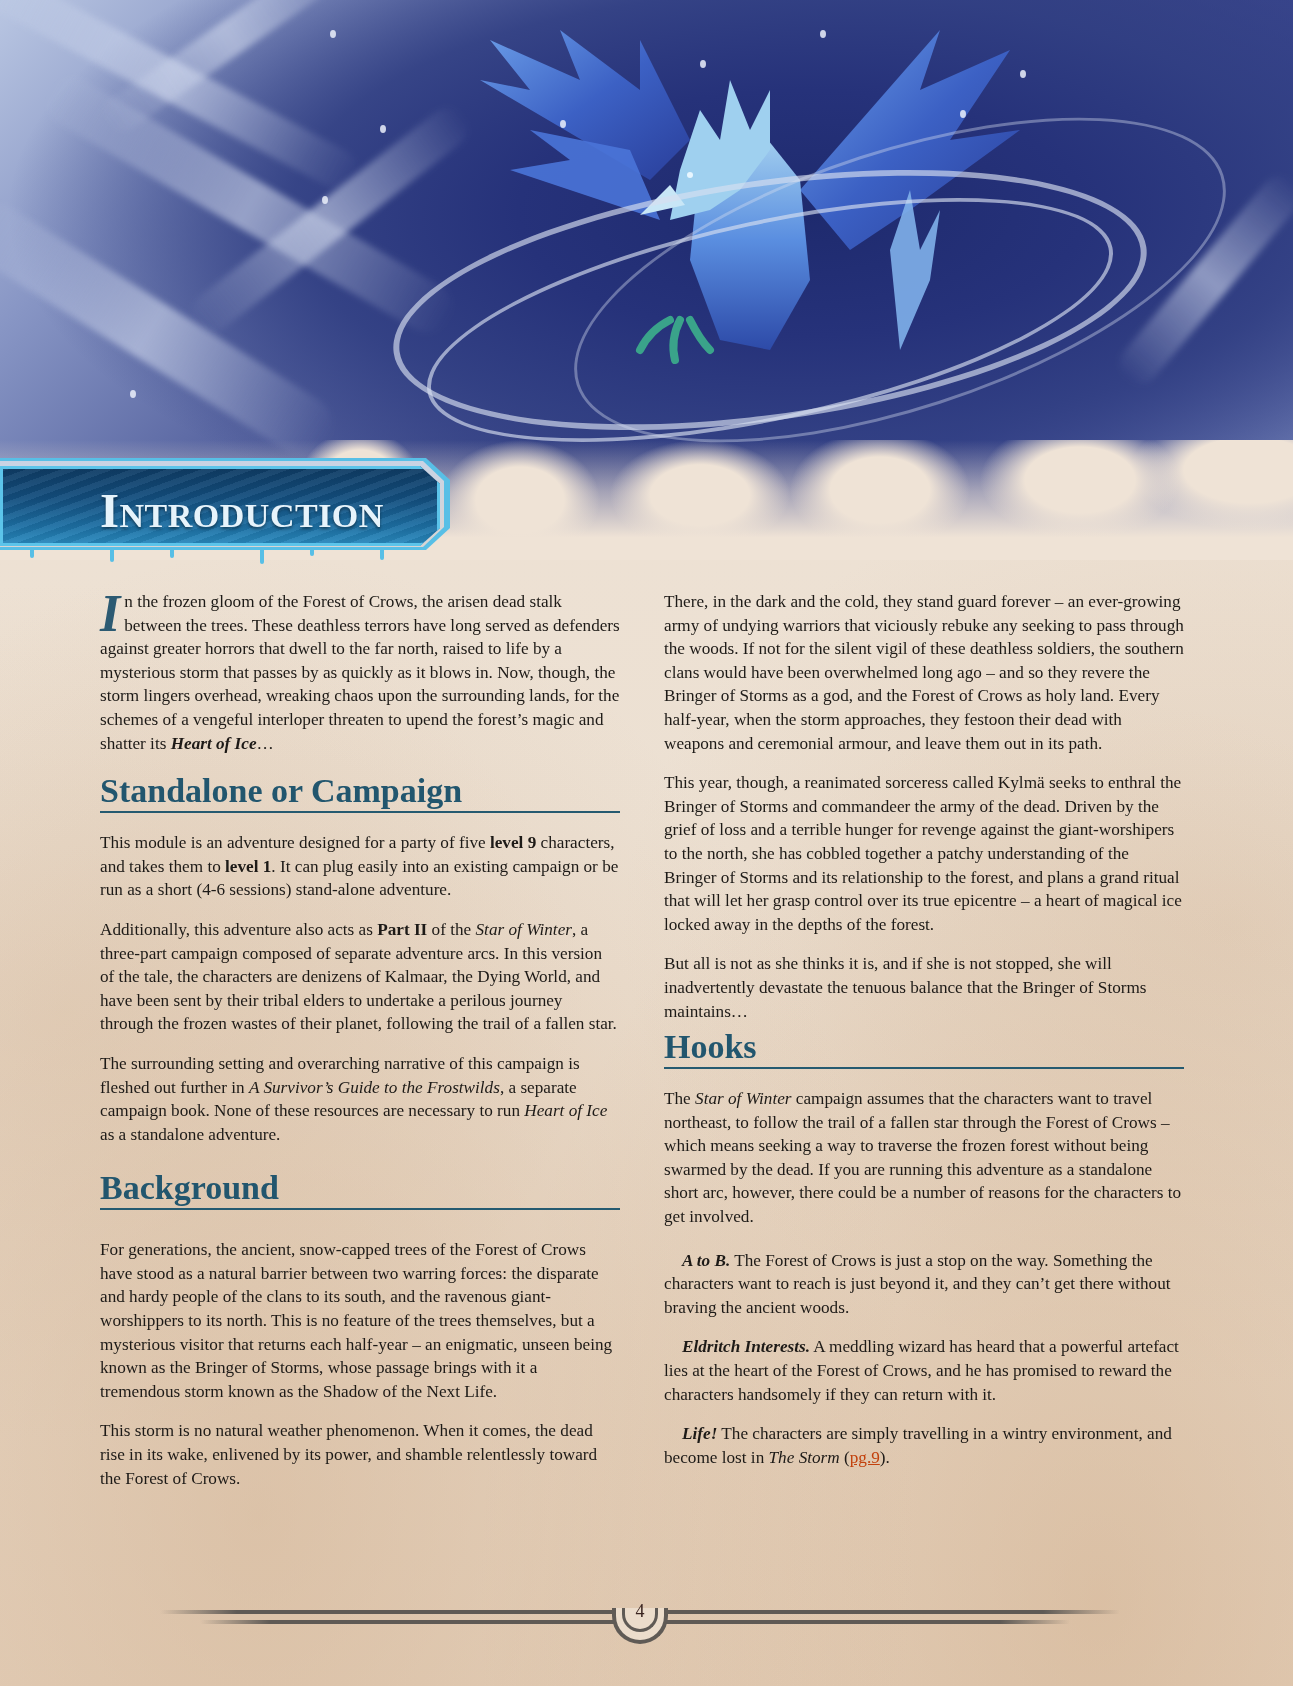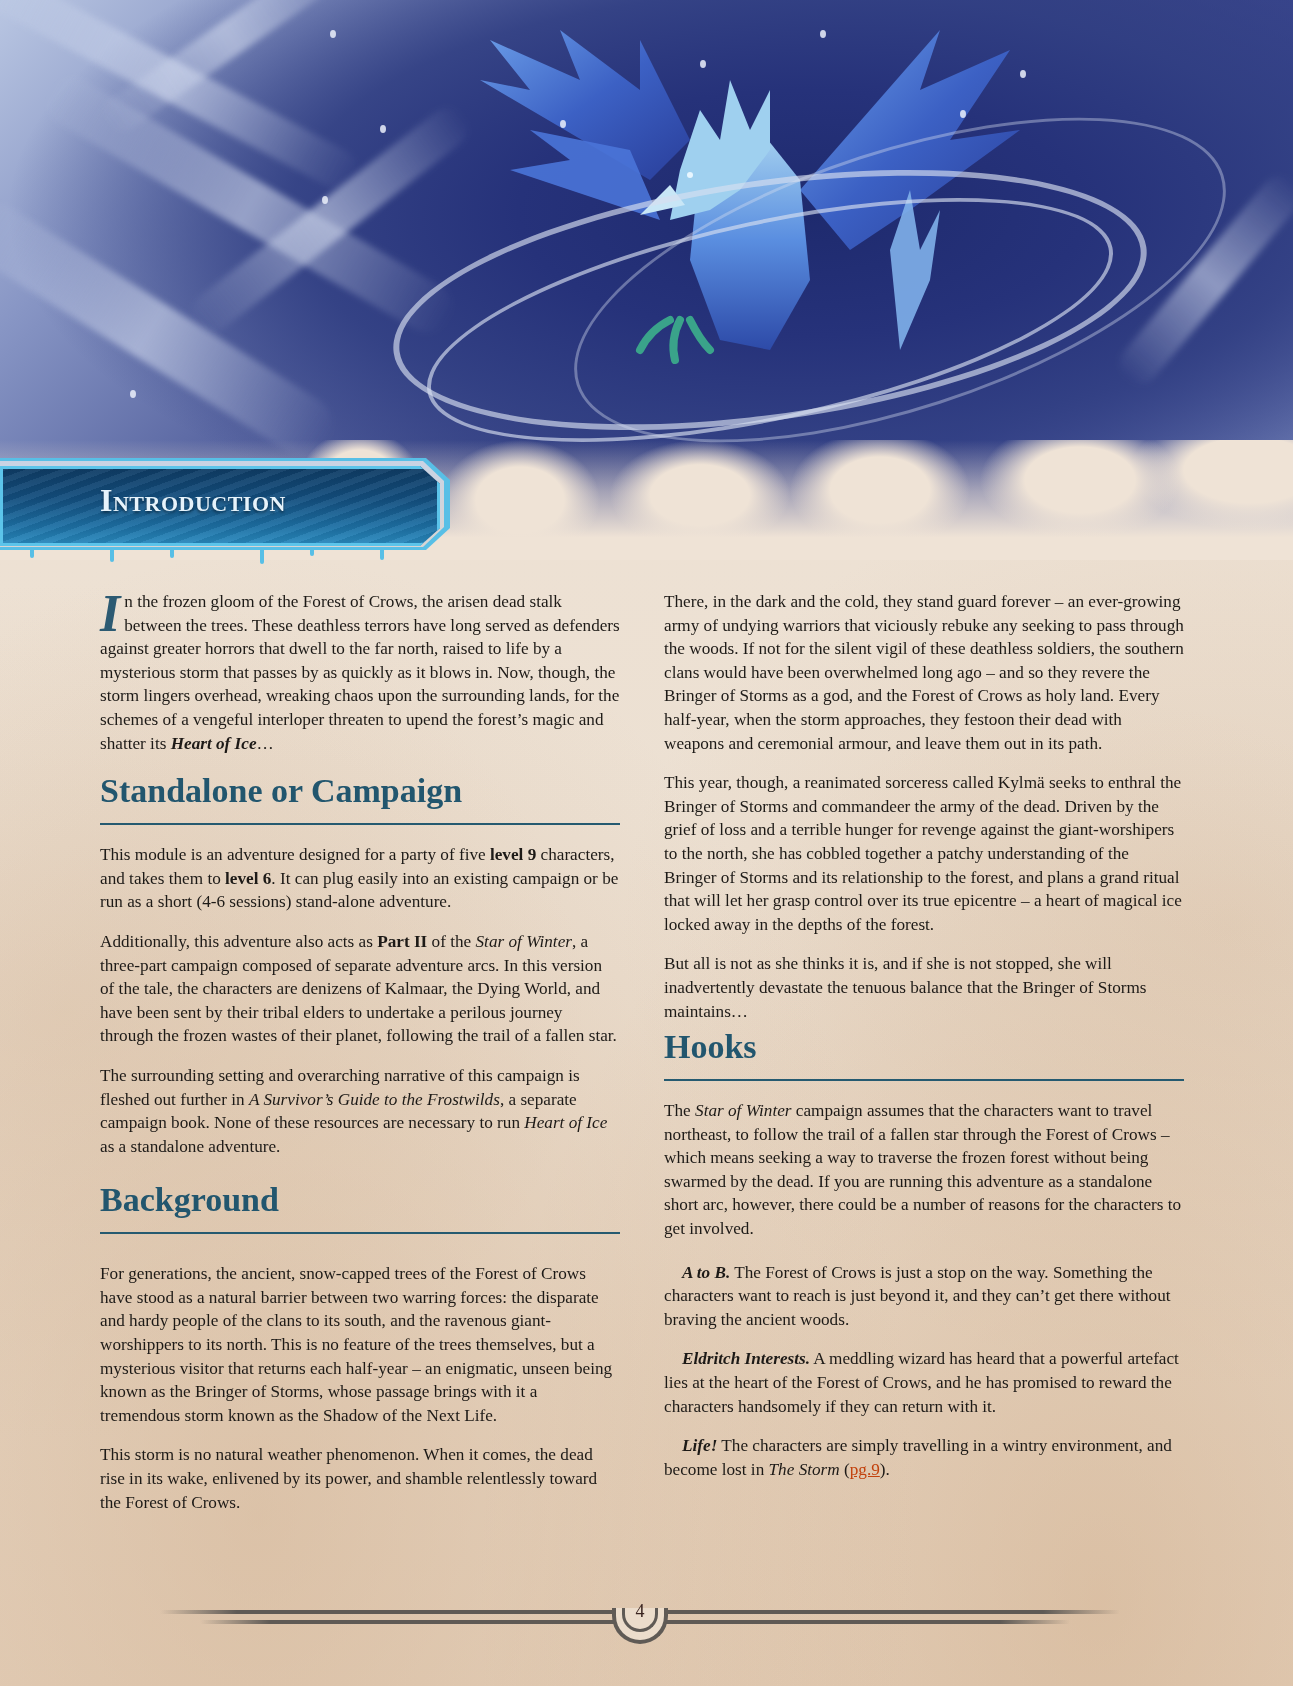--- a/index.html
+++ b/index.html
@@ -76,21 +76,21 @@
     position: absolute; left: 0; top: 9px; width: 444px; height: 86px;
     clip-path: polygon(0 0, 423px 0, 444px 20px, 444px 66px, 423px 86px, 0 86px);
     background: linear-gradient(180deg, #c9d3e4 0%, #d9d5d3 100%);
   }
   .icicle {
     position: absolute; width: 4px; background: #58bfe6; border-radius: 0 0 3px 3px;
   }
   .banner-title {
     position: absolute; left: 100px; top: 30px;
     font-family: "Liberation Serif", "DejaVu Serif", serif;
-    font-size: 32px; font-weight: bold; color: #e6f3fb;
+    font-size: 49px; font-weight: bold; color: #e6f3fb;
     font-variant: small-caps; letter-spacing: 0.5px;
     text-shadow: 0 2px 3px rgba(0,0,0,0.45);
   }
 
   
   .col {
     position: absolute; top: 590px; width: 520px;
     font-size: 17.2px; line-height: 23.6px;
   }
   .col-left { left: 100px; }
@@ -101,21 +101,21 @@
     float: left;
     font-family: "Liberation Serif", "DejaVu Serif", serif;
     font-size: 52px; line-height: 40px;
     font-style: italic; font-weight: bold;
     color: #2c5a72; margin: 4px 4px 0 0;
   }
   h2.section {
     font-family: "Liberation Serif", "DejaVu Serif", serif;
     font-size: 34px; font-weight: bold; color: #22566e;
     border-bottom: 2.5px solid #255a70;
-    line-height: 40px; padding-bottom: 12px; margin: 4px 0 18px 0;
+    line-height: 40px; padding-bottom: 0; margin: 4px 0 18px 0;
   }
   b { font-weight: bold; }
   i { font-style: italic; }
   a.link { color: #c2410c; text-decoration: underline; }
 
   
   .footer {
     position: absolute; left: 160px; top: 1598px; width: 960px; height: 50px;
   }
   .footer .line1, .footer .line2 {
@@ -214,21 +214,21 @@
   <div class="banner-title">Introduction</div>
 </div>
 
 <div class="col col-left">
   <p>
     <span class="dropcap">I</span><span>n the frozen gloom of the Forest of Crows, the arisen dead stalk between the trees. These deathless terrors have long served as defenders against greater horrors that dwell to the far north, raised to life by a mysterious storm that passes by as quickly as it blows in. Now, though, the storm lingers overhead, wreaking chaos upon the surrounding lands, for the schemes of a vengeful interloper threaten to upend the forest’s magic and shatter its </span><b><i>Heart of Ice</i></b><span>…</span>
   </p>
 
   <h2 class="section">Standalone or Campaign</h2>
   <p>
-    <span>This module is an adventure designed for a party of five </span><b>level 9</b><span> characters, and takes them to </span><b>level 6</b><span>. It can plug easily into an existing campaign or be run as a short (4-6 sessions) stand-alone adventure.</span>
+    <span>This module is an adventure designed for a party of five </span><b>level 9</b><span> characters, and takes them to </span><b>level 1</b><span>. It can plug easily into an existing campaign or be run as a short (4-6 sessions) stand-alone adventure.</span>
   </p>
   <p>
     <span>Additionally, this adventure also acts as </span><b>Part II</b><span> of the </span><i>Star of Winter</i><span>, a three-part campaign composed of separate adventure arcs. In this version of the tale, the characters are denizens of Kalmaar, the Dying World, and have been sent by their tribal elders to undertake a perilous journey through the frozen wastes of their planet, following the trail of a fallen star.</span>
   </p>
   <p style="margin-bottom:22px;">
     <span>The surrounding setting and overarching narrative of this campaign is fleshed out further in </span><i>A Survivor’s Guide to the Frostwilds</i><span>, a separate campaign book. None of these resources are necessary to run </span><i>Heart of Ice</i><span> as a standalone adventure.</span>
   </p>
 
   <h2 class="section" style="margin-bottom:28px;">Background</h2>
   <p>For generations, the ancient, snow-capped trees of the Forest of Crows have stood as a natural barrier between two warring forces: the disparate and hardy people of the clans to its south, and the ravenous giant-worshippers to its north. This is no feature of the trees themselves, but a mysterious visitor that returns each half-year – an enigmatic, unseen being known as the Bringer of Storms, whose passage brings with it a tremendous storm known as the Shadow of the Next Life.</p>

